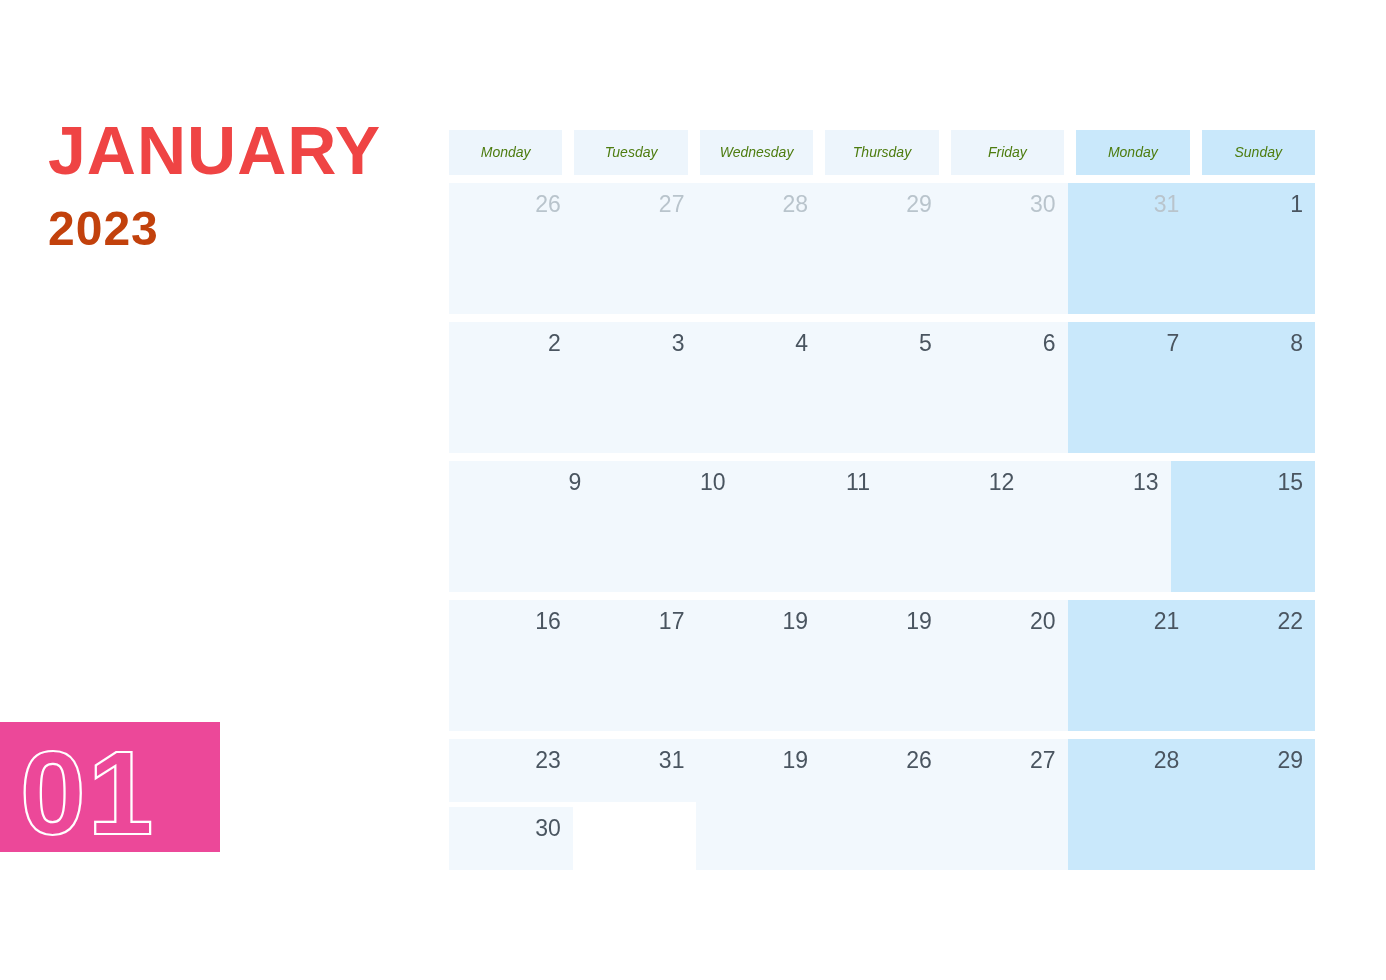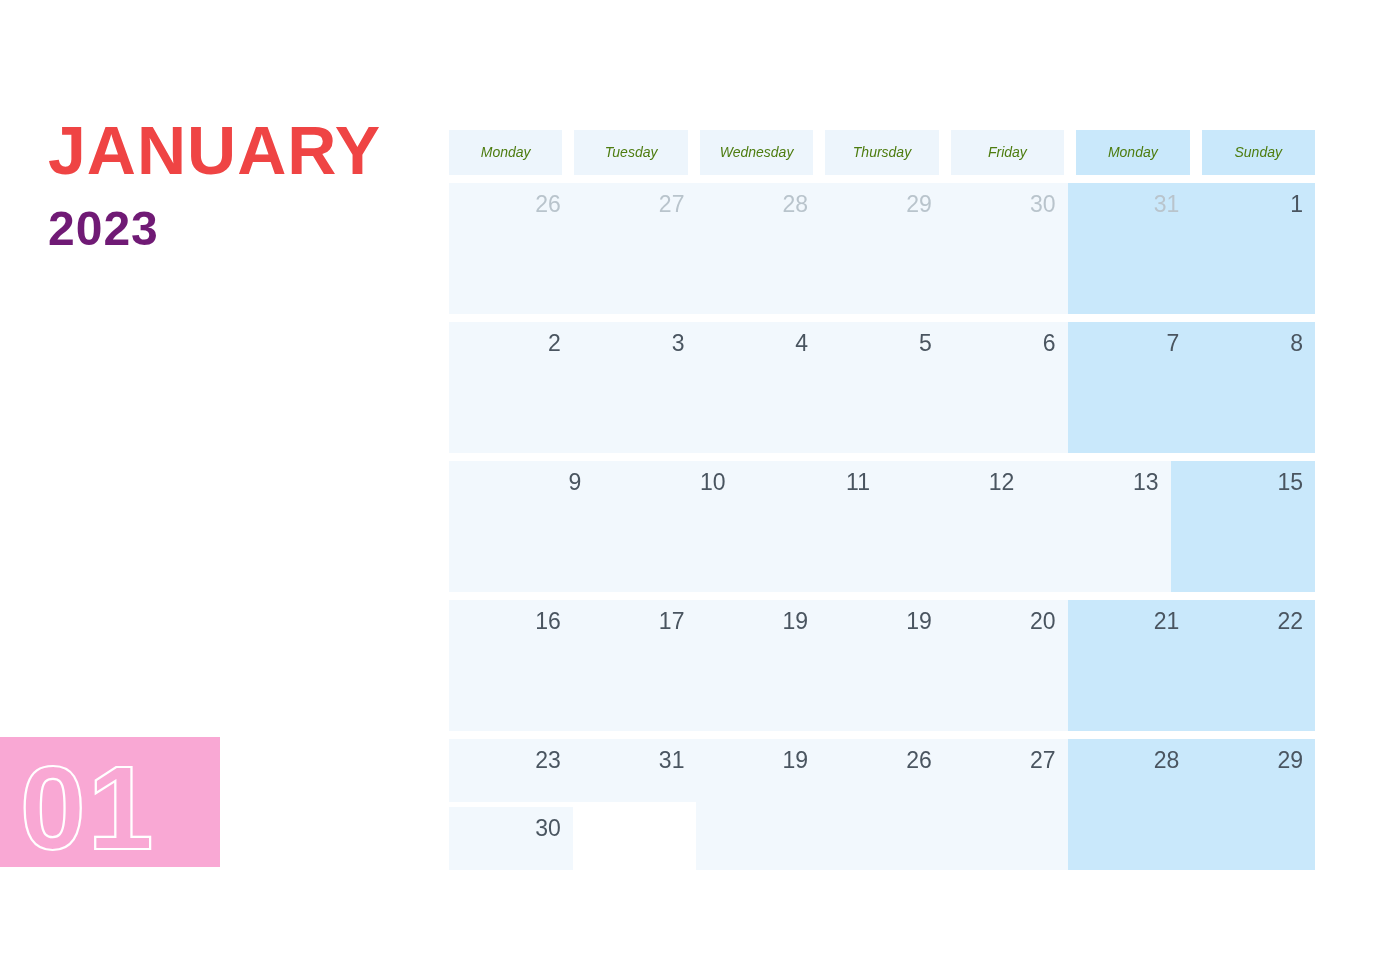--- a/index.html
+++ b/index.html
@@ -37,31 +37,31 @@
   }
 
   #year-title {
     position: absolute;
     left: 48px;
     top: 205px;
     font-size: 48px;
     font-weight: bold;
     letter-spacing: 1px;
     line-height: 1;
-    color: #701a75;
+    color: #c2410c;
     white-space: nowrap;
   }
 
   #month-number-badge {
     position: absolute;
     left: 0;
-    top: 737px;
+    top: 722px;
     width: 220px;
     height: 130px;
-    background: #f9a8d4;
+    background: #ec4899;
     overflow: hidden;
   }
   #month-number-badge svg {
     position: absolute;
     left: 20px;
     top: 8px;
   }
   #month-number-outline {
     font-size: 118px;
     font-weight: bold;

